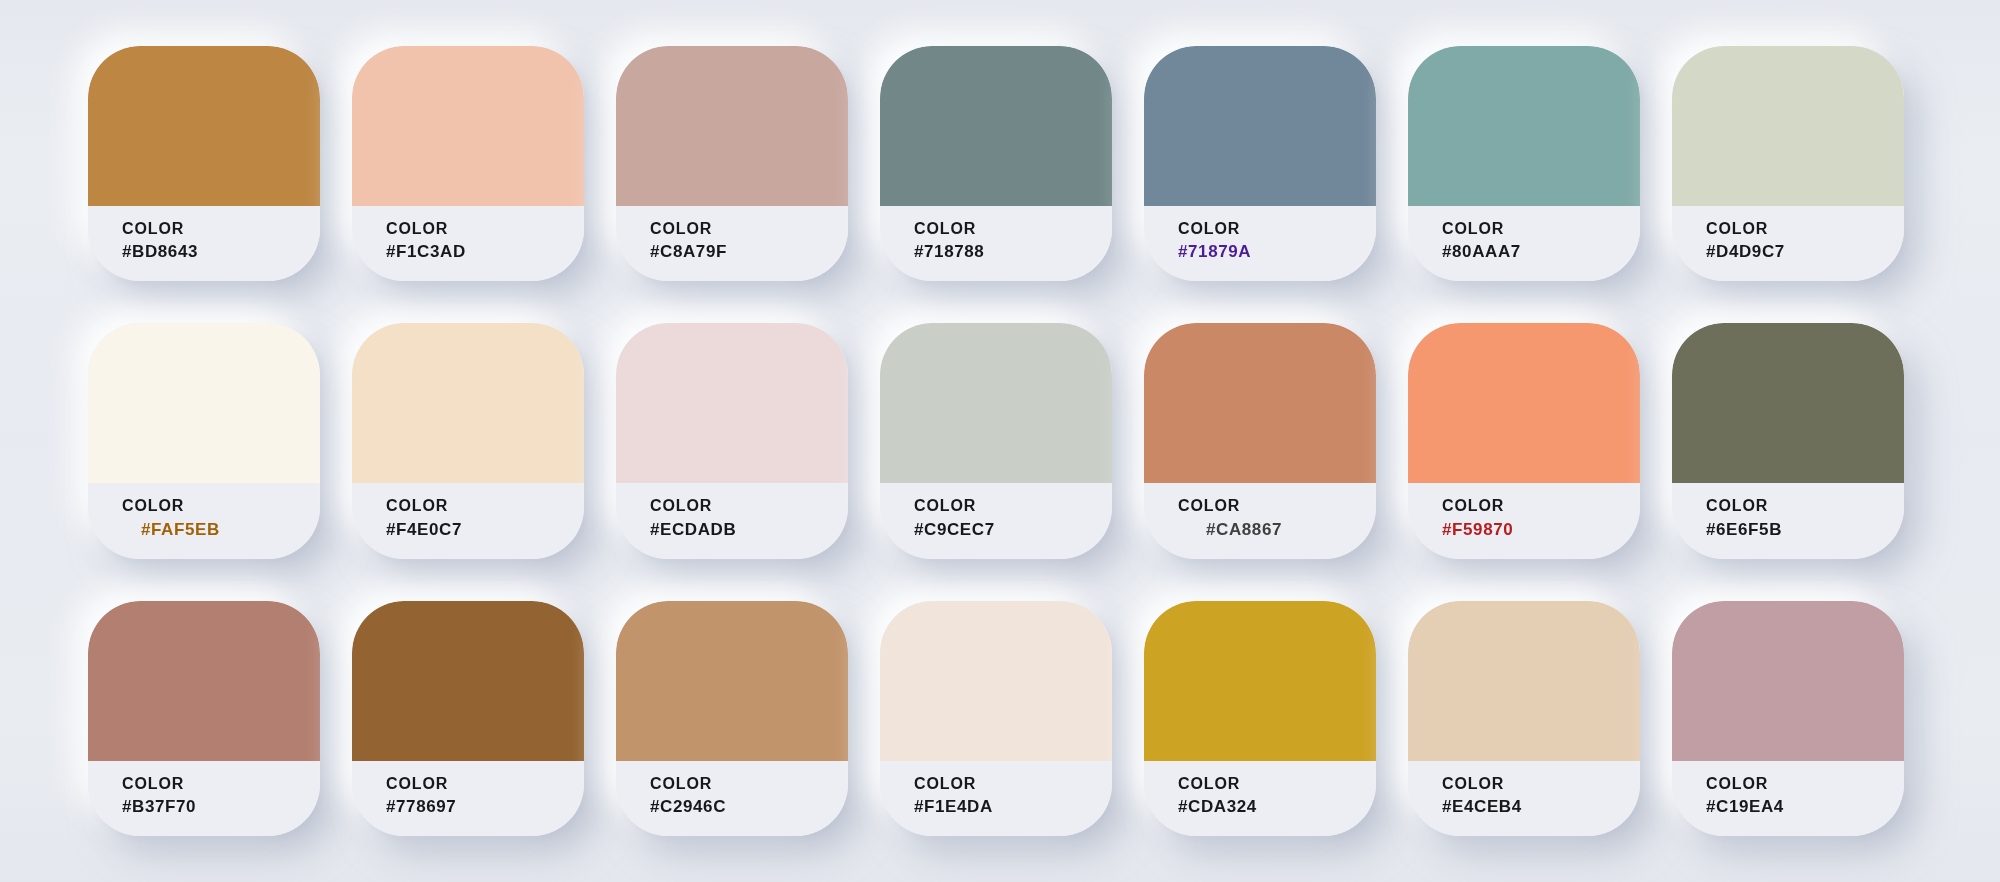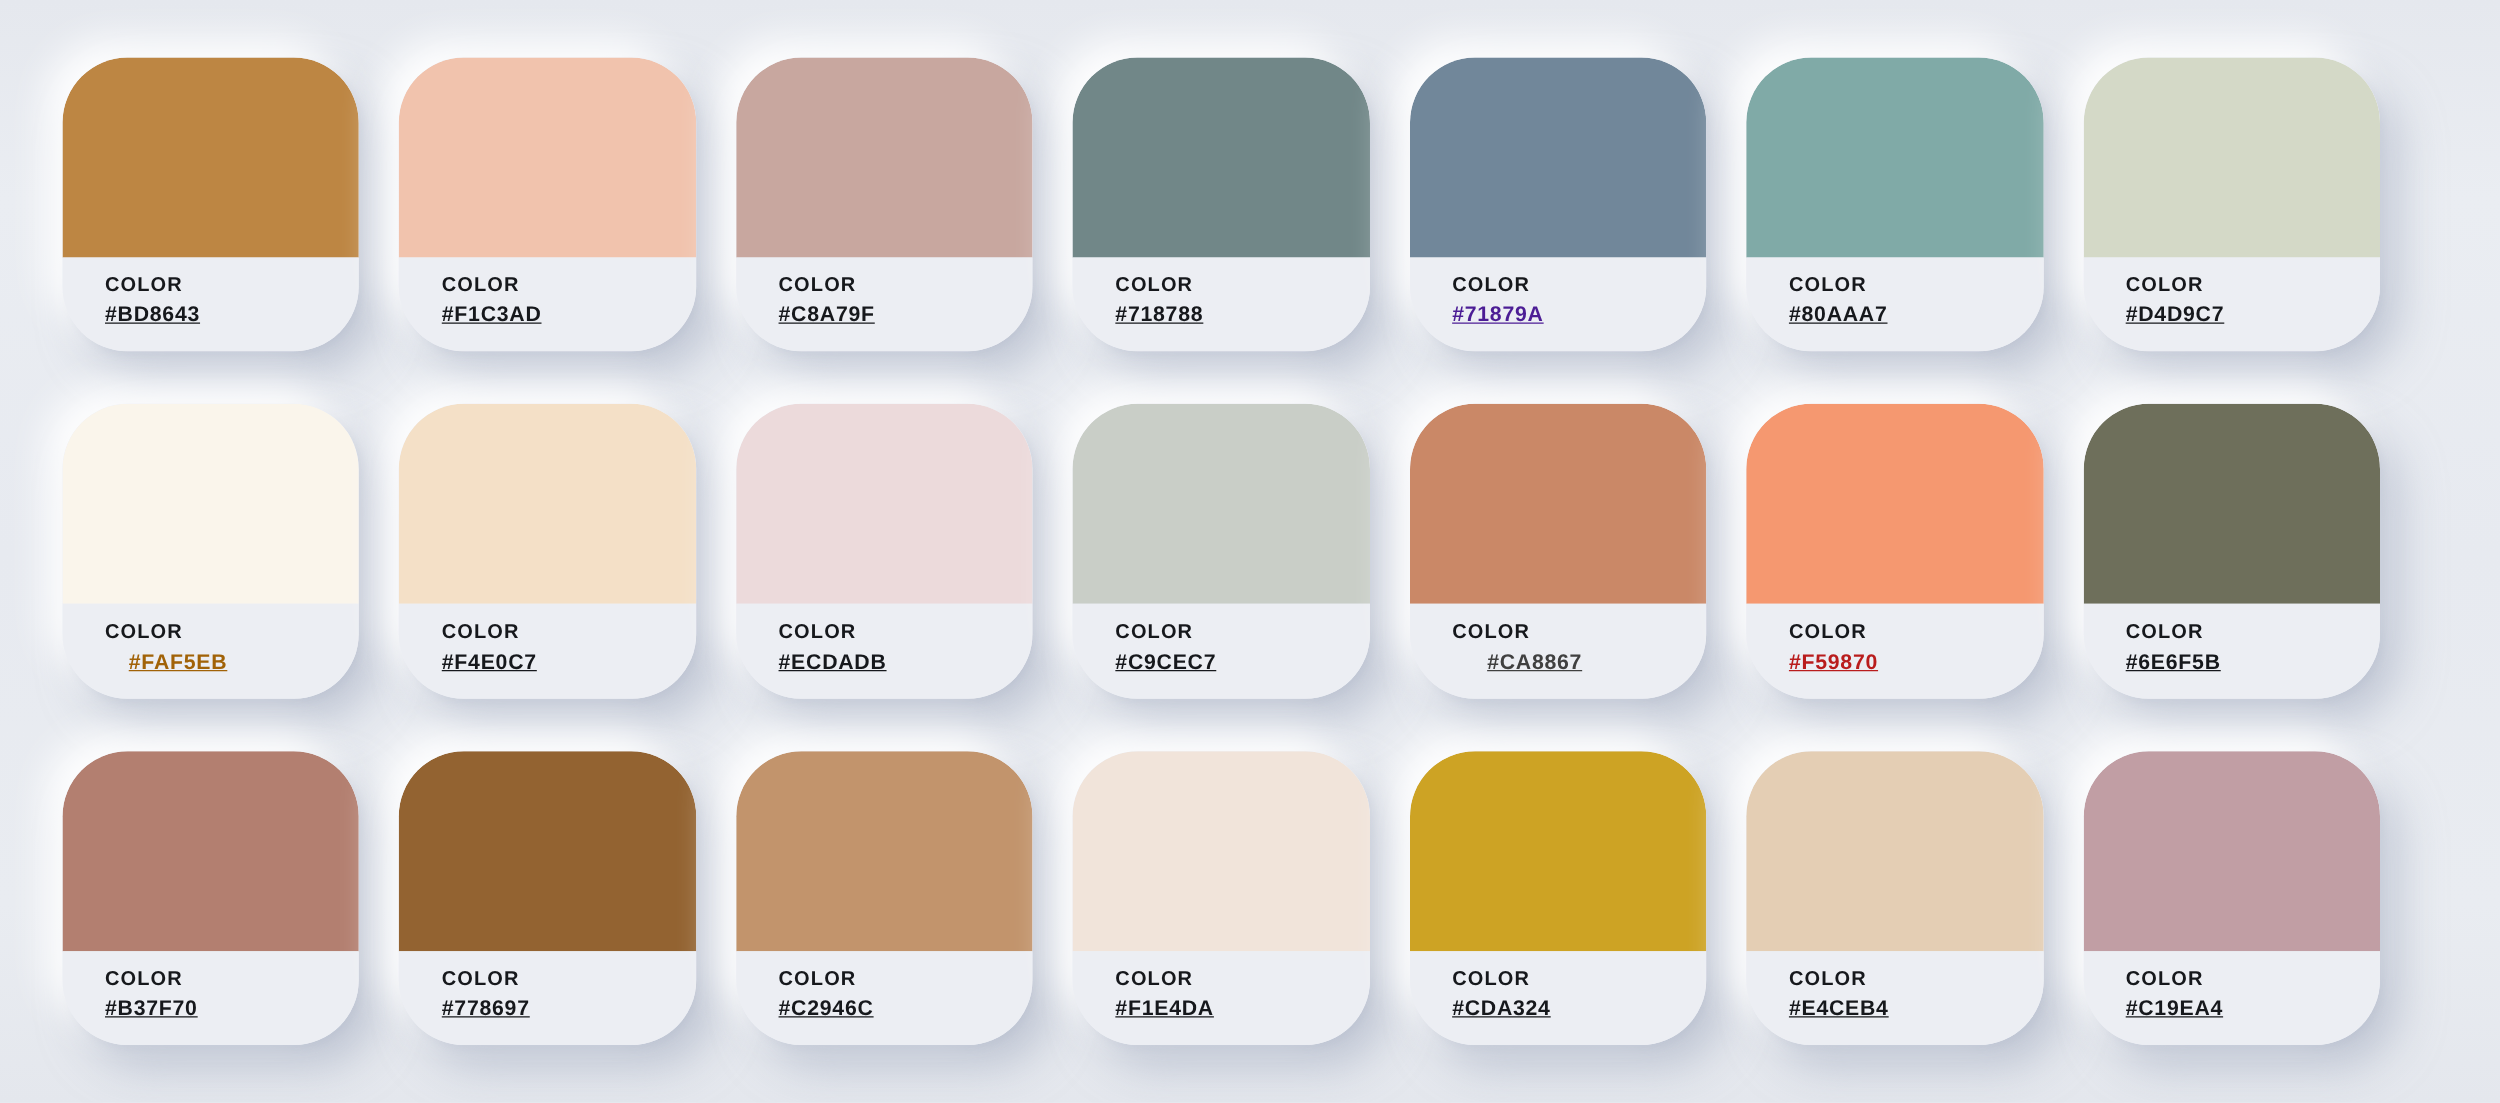--- a/index.html
+++ b/index.html
@@ -22,21 +22,21 @@
     inset: 0;
     background:
       linear-gradient(180deg, #e5e8ee 0%, #eaedf2 18%, #e7eaf0 50%, #e9ecf1 82%, #e4e7ed 100%);
     pointer-events: none;
   }
 
   #palette-grid {
     position: relative;
     width: 2000px;
     height: 882px;
-    padding: 46px 96px 46px 50px;
+    padding: 46px 96px 46px 88px;
     display: grid;
     grid-template-columns: repeat(7, 1fr);
     grid-template-rows: repeat(3, 1fr);
     column-gap: 32px;
     row-gap: 42px;
     align-content: center;
   }
 
   .swatch-card {
     position: relative;
@@ -75,21 +75,20 @@
     font-size: 16px;
     letter-spacing: 0.9px;
     color: #16181c;
     line-height: 1.15;
     white-space: nowrap;
   }
 
   .swatch-hex {
     font-size: 17px;
     letter-spacing: 0.6px;
-    text-decoration: underline;
   }
 </style>
 </head>
 <body style="background: rgb(231, 234, 240);">
 
 <div id="palette-backdrop"></div>
 
 <div id="palette-grid">
     <div class="swatch-card">
       <div class="swatch-color" style="background-color: rgb(189, 134, 67);"></div>

